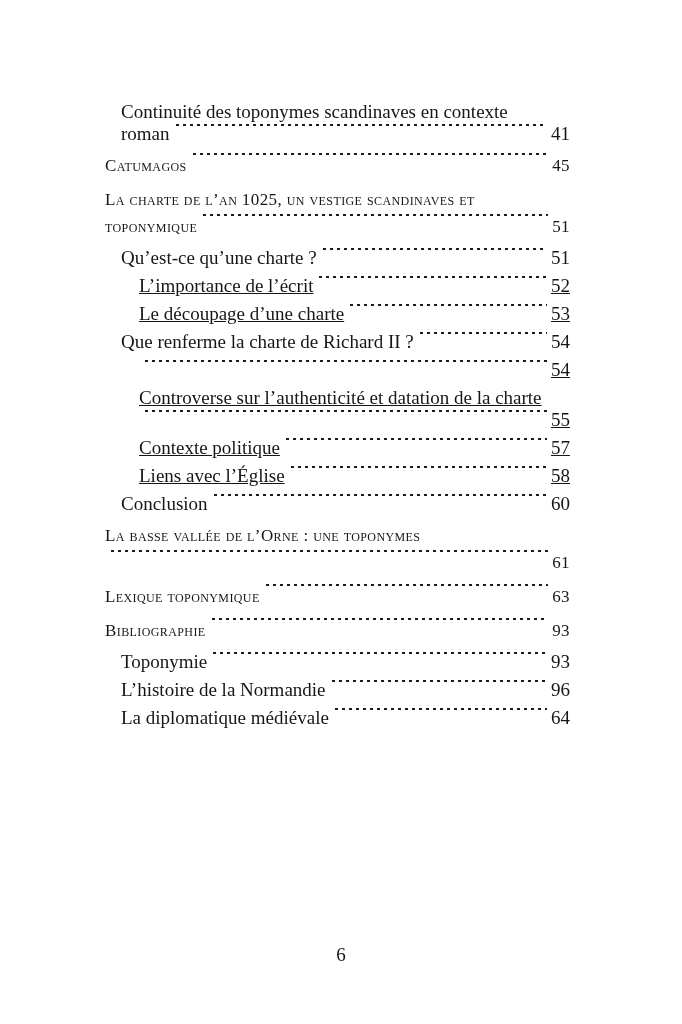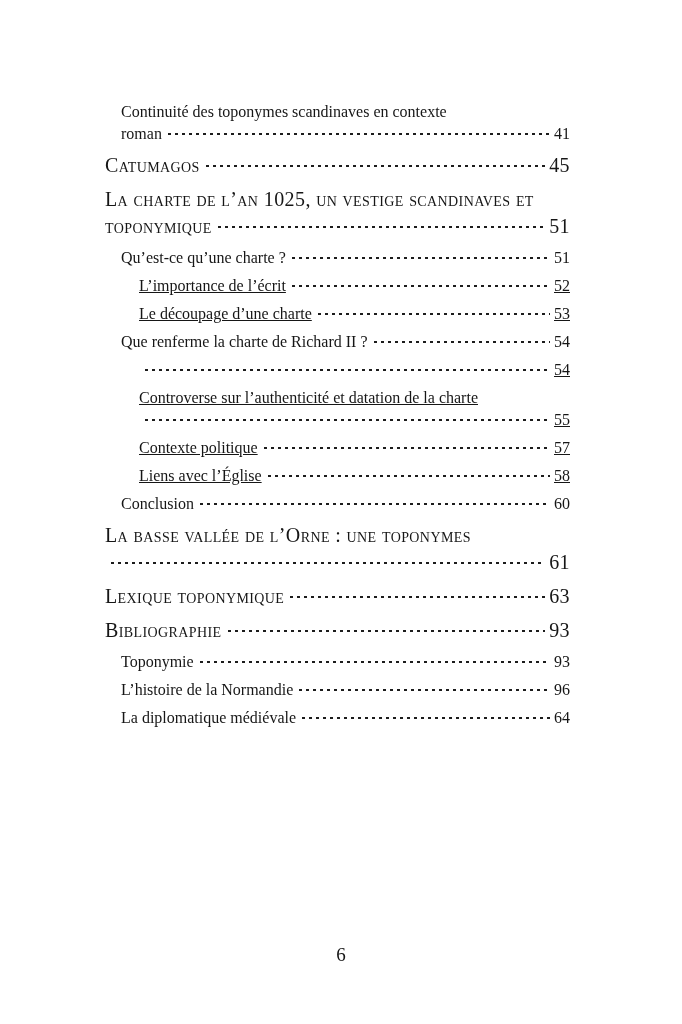--- a/index.html
+++ b/index.html
@@ -18,37 +18,37 @@
     font-family: "Liberation Serif", serif;
     color: #161616;
   }
   .toc {
     position: absolute;
     left: 105px;
     top: 101px;
     width: 465px;
   }
   .entry {
-    font-size: 16px;
+    font-size: 19px;
     line-height: 22px;
     margin-bottom: 6px;
   }
   .entry.caps {
     font-variant: small-caps;
-    font-size: 20px;
+    font-size: 17px;
     line-height: 27px;
     letter-spacing: 0.4px;
     margin-top: 7px;
     margin-bottom: 7px;
   }
   .lvl1 { padding-left: 0; }
   .lvl2 { padding-left: 16px; }
   .lvl3 { padding-left: 34px; text-decoration: underline; }
   .pre { white-space: nowrap; }
-  .row { display: flex; align-items: center; }
+  .row { display: flex; align-items: flex-start; }
   .label { flex: 0 0 auto; white-space: nowrap; }
   .dots {
     flex: 1 1 auto;
     height: 4px;
     margin: 0 4px;
     background-image: radial-gradient(circle, #1c1c1c 1.25px, transparent 1.5px);
     background-size: 7px 4px;
     background-repeat: repeat-x;
     background-position: 0 100%;
     min-width: 8px;

